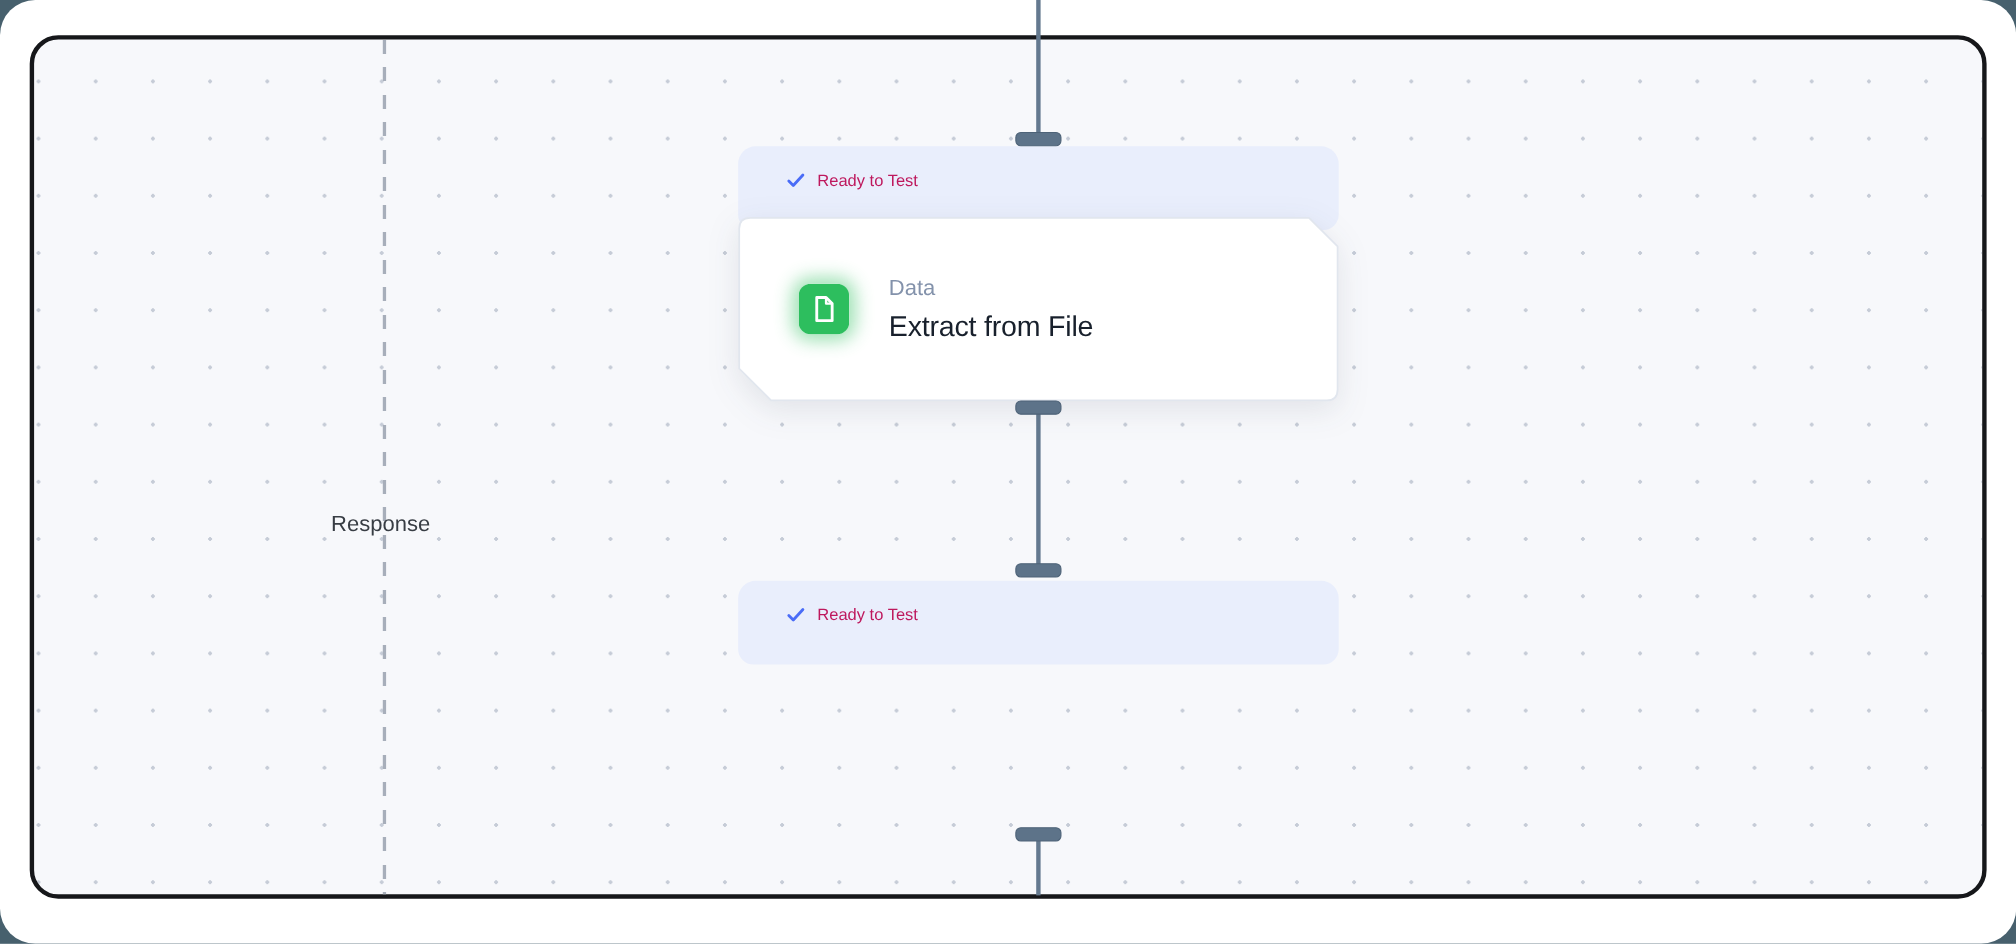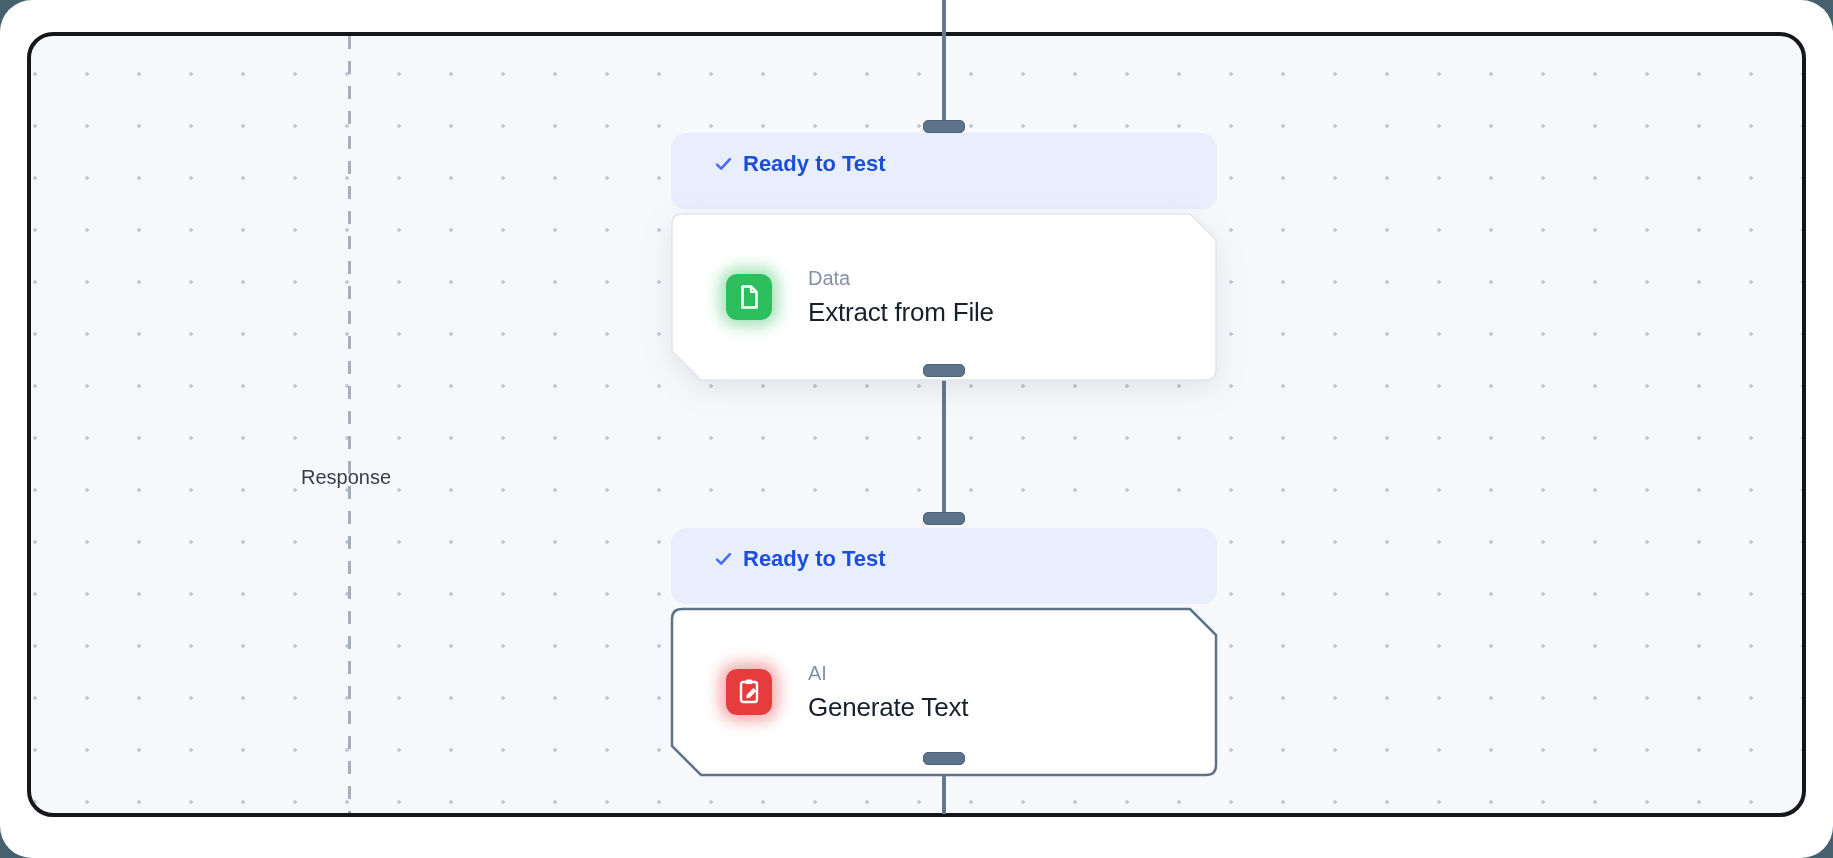--- a/index.html
+++ b/index.html
@@ -43,24 +43,24 @@
   
   .node { position:absolute; left:640px; width:546px; height:240px; }
   .node-1 { top:97px; } .node-2 { top:492px; }
 
   .status-badge {
     position:absolute; top:0; left:0; width:546px; height:76px;
     background:#e9eefc; border-radius:16px 16px 14px 14px;
     display:flex; align-items:center; gap:11px;
     padding:0 0 14px 44px;
   }
-  .status-badge .label { font-size:22px; font-weight:700; color:#1d4ed8; }
+  .status-badge .label { font-size:15px; font-weight:400; color:#be185d; }
   .check-icon { display:flex; align-items:center; }
 
-  .card { position:absolute; top:80px; left:0; width:546px; height:168px; }
+  .card { position:absolute; top:64px; left:0; width:546px; height:168px; }
   .card-shape { position:absolute; inset:0; overflow:visible; }
   .node-1 .card-shape { filter:drop-shadow(0 8px 14px rgba(36,48,66,0.10)); }
   .card-content {
     position:absolute; inset:0; display:flex; align-items:center;
     padding-left:55px; gap:36px;
   }
 
   .icon-badge { width:46px; height:46px; border-radius:11px; }
   .glow-green { box-shadow:0 0 15px 6px rgba(46,190,94,0.45); }
   .glow-red   { box-shadow:0 0 15px 6px rgba(231,60,62,0.45); }
@@ -113,39 +113,20 @@
 
     <div class="node node-2">
       <div class="status-badge">
         <span class="check-icon">
           <svg width="17" height="14" viewBox="0 0 14 12">
             <path d="M1.5 6.5 L5 10 L12.5 1.8" stroke="#4a6cf7" stroke-width="2.2" fill="none" stroke-linecap="round" stroke-linejoin="round"></path>
           </svg>
         </span>
         <span class="label">Ready to Test</span>
       </div>
-      <div class="card">
-        <svg class="card-shape" viewBox="0 0 546 168">
-          <path d="M 11 1 L 519 1 L 545 27 L 545 157 Q 545 167 535 167 L 30 167 L 1 138 L 1 11 Q 1 1 11 1 Z" fill="#ffffff" stroke="#5d7389" stroke-width="2.5"></path>
-        </svg>
-        <div class="card-content">
-          <span class="icon-badge glow-red">
-            <svg width="46" height="46" viewBox="0 0 46 46">
-              <rect width="46" height="46" rx="11" fill="#e73c3e"></rect>
-              <rect x="15" y="13" width="16" height="20" rx="2.5" fill="none" stroke="#ffffff" stroke-width="2.4"></rect>
-              <rect x="19.5" y="10.5" width="7" height="4.5" rx="1.5" fill="#ffffff"></rect>
-              <path d="M27.5 19 L30.5 22 L24 28.5 L20.2 29.3 L21 25.5 Z" fill="#ffffff"></path>
-            </svg>
-          </span>
-          <div class="text-stack">
-            <span class="category">AI</span>
-            <span class="title">Generate Text</span>
-          </div>
-        </div>
-      </div>
     </div>
 
     <div class="handle h1t"></div>
     <div class="handle h1b"></div>
     <div class="handle h2t"></div>
     <div class="handle h2b"></div>
 
   </div>
 </div>
 

